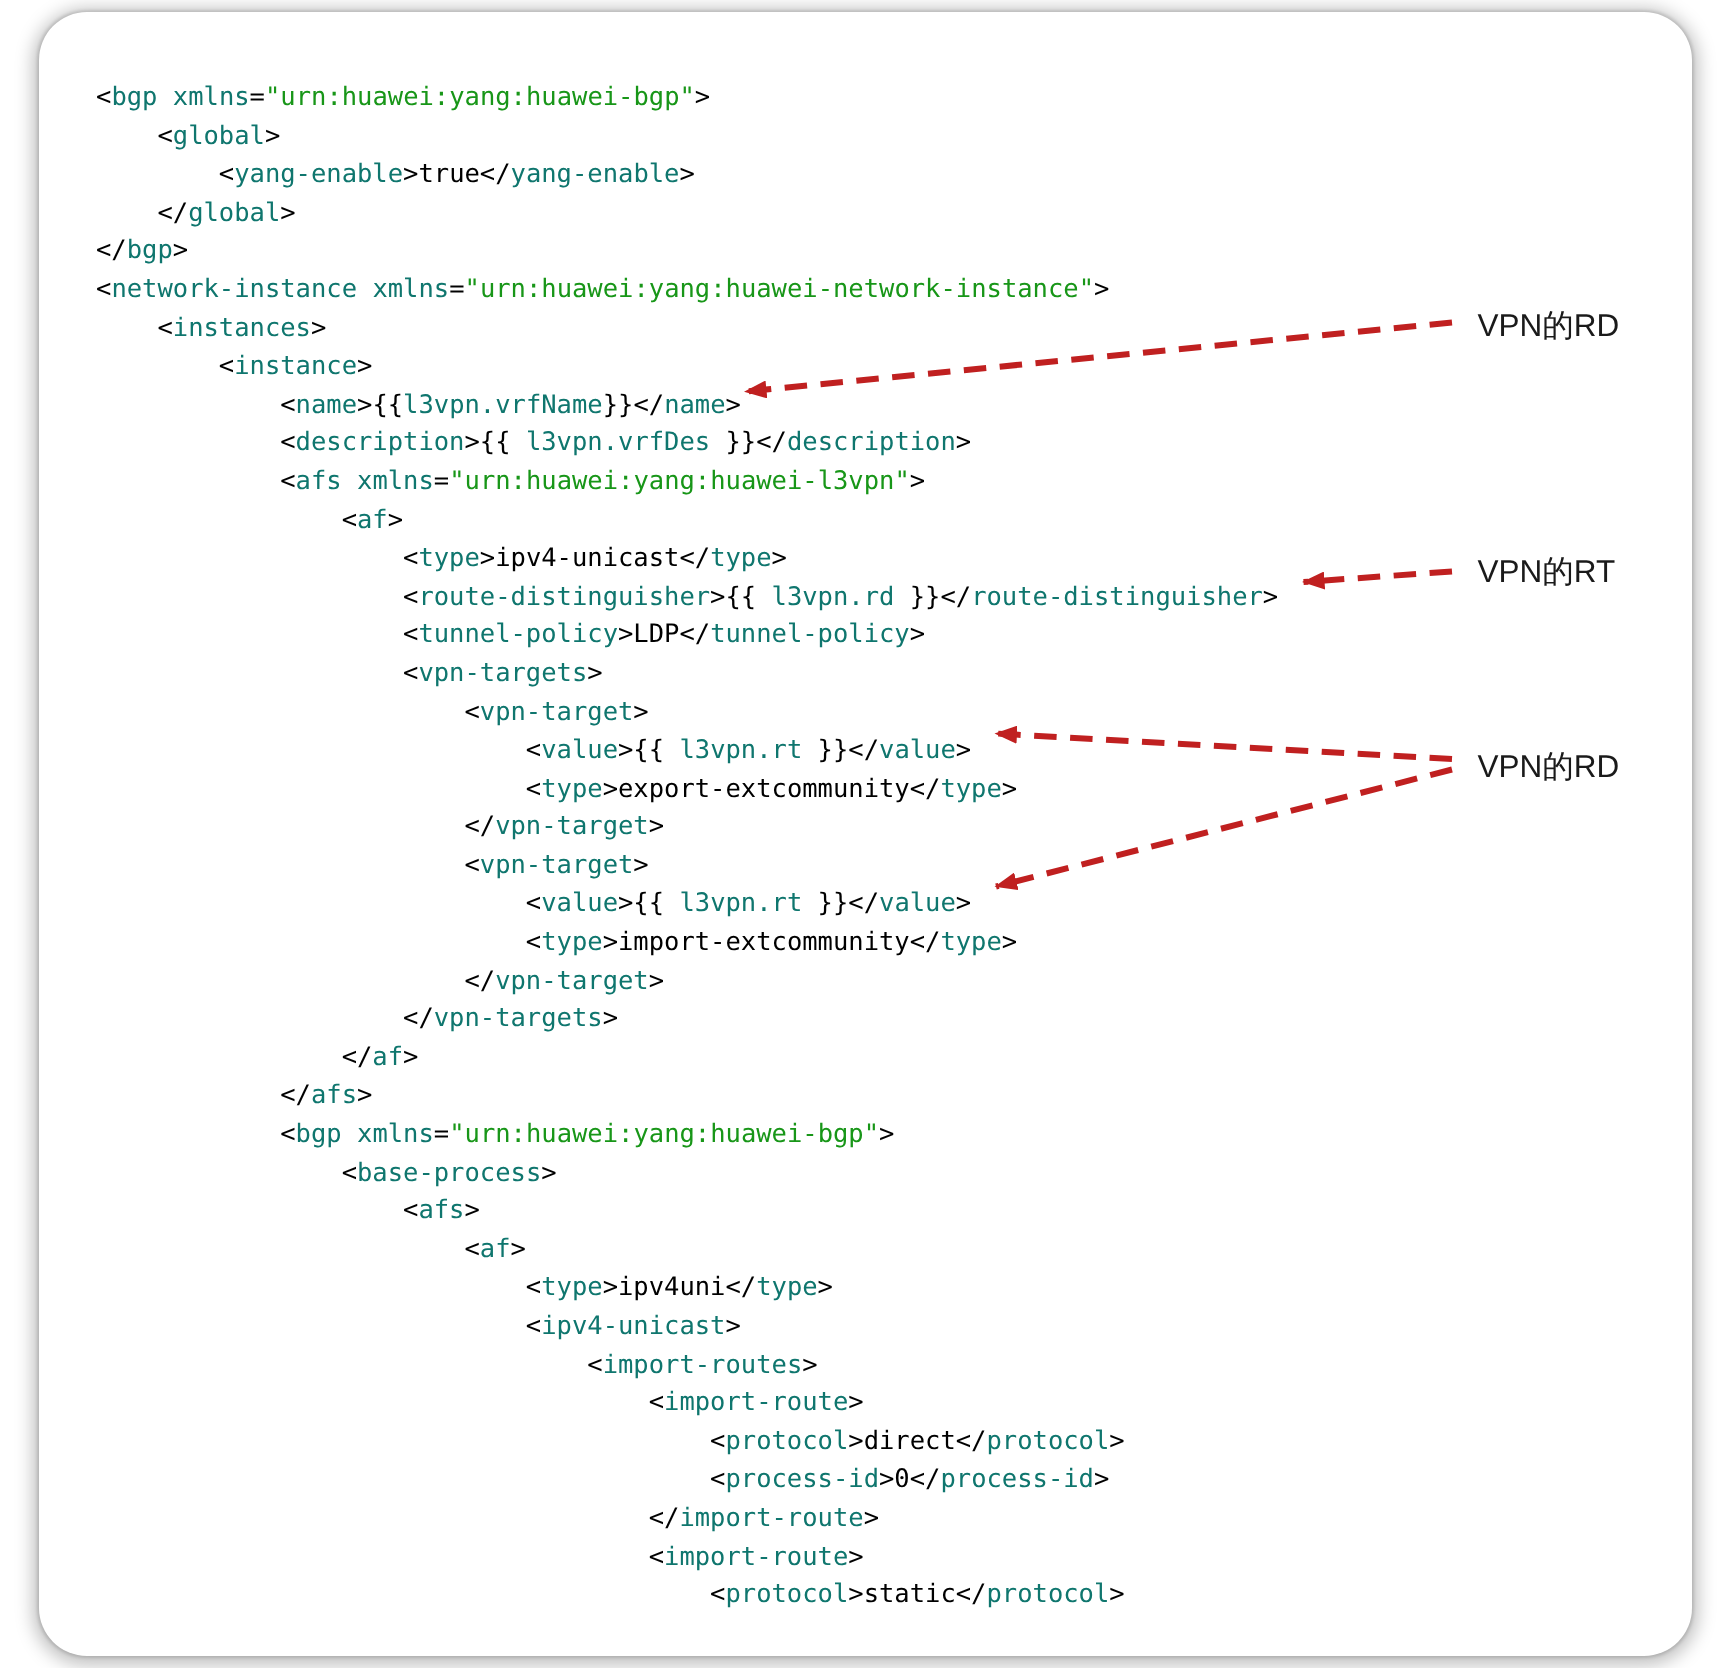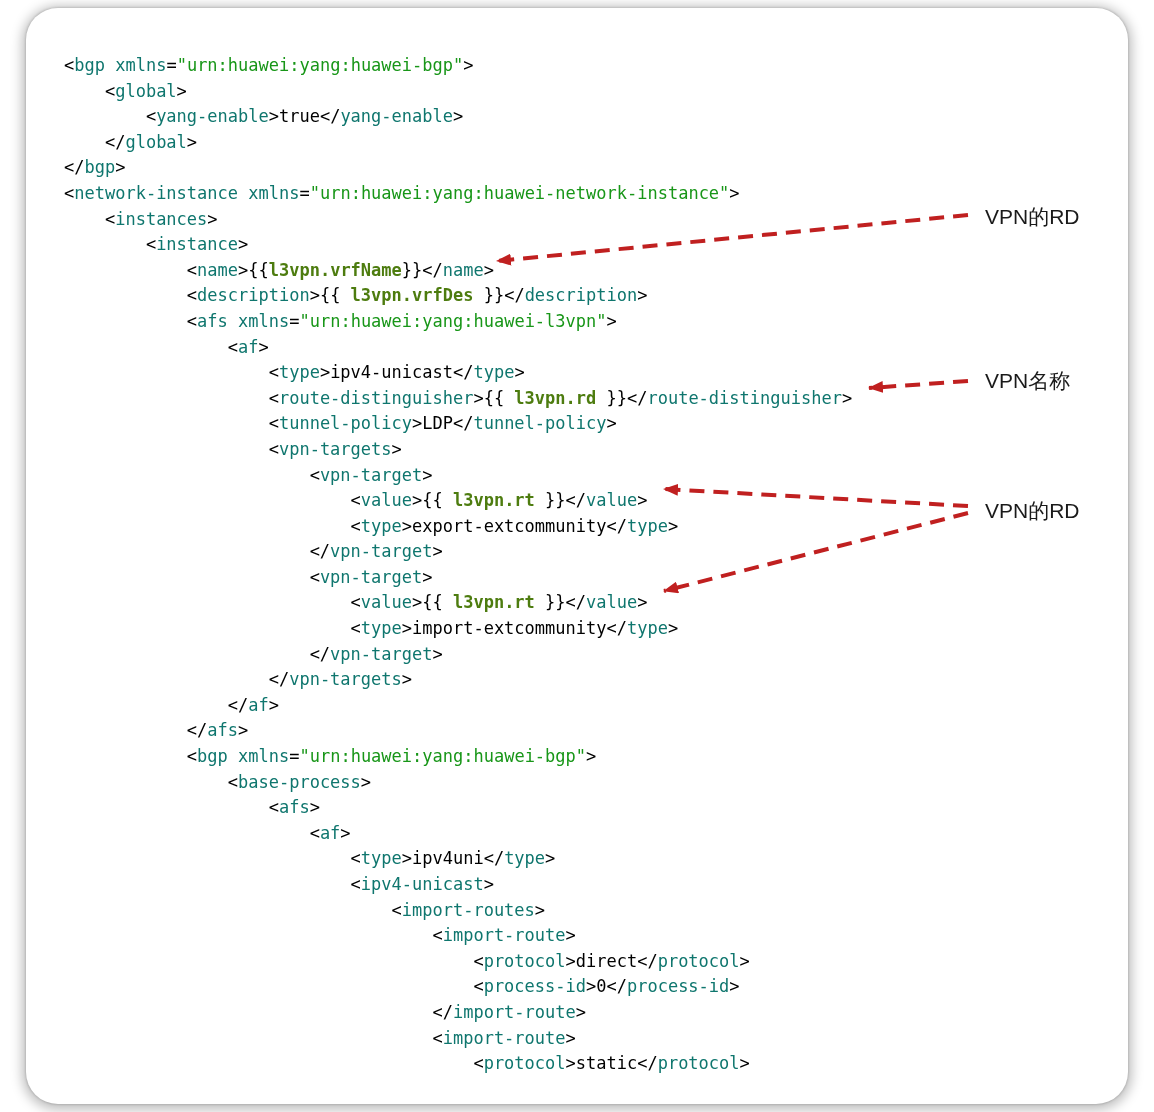--- a/index.html
+++ b/index.html
@@ -15,42 +15,42 @@
   }
   .code{
     position:absolute;left:38px;top:45px;
     font-family:"DejaVu Sans Mono", monospace;
     font-size:17px;line-height:25.6px;
     white-space:pre;color:#000;
   }
   .code .line{white-space:pre;}
   .tok-k{color:#000000;}
   .tok-t{color:#0f766e;}
-  .tok-v{color:#4d7c0f;font-weight:bold;}
+  .tok-v{color:#0f766e;}
   .tok-s{color:#189618;}
   .ann{
     position:absolute;
     font-family:"Liberation Sans","DejaVu Sans",sans-serif;
     font-size:21px;color:#1a1a1a;white-space:nowrap;
   }
   .ann1{left:985px;top:203px;}
   .ann2{left:985px;top:367px;}
   .ann3{left:985px;top:497px;}
   .arrows{position:absolute;left:0;top:0;pointer-events:none;}
   .arrow{stroke:#c02020;stroke-width:4;fill:none;stroke-dasharray:15 9;}
 </style>
 </head>
 <body>
 
 <div class="window">
   <div class="code"><div class="line" style="padding-left: 0ch;"><span class="tok-k">&lt;</span><span class="tok-t">bgp</span><span class="tok-k"> </span><span class="tok-t">xmlns</span><span class="tok-k">=</span><span class="tok-s">"urn:huawei:yang:huawei-bgp"</span><span class="tok-k">&gt;</span></div><div class="line" style="padding-left: 4ch;"><span class="tok-k">&lt;</span><span class="tok-t">global</span><span class="tok-k">&gt;</span></div><div class="line" style="padding-left: 8ch;"><span class="tok-k">&lt;</span><span class="tok-t">yang-enable</span><span class="tok-k">&gt;true&lt;/</span><span class="tok-t">yang-enable</span><span class="tok-k">&gt;</span></div><div class="line" style="padding-left: 4ch;"><span class="tok-k">&lt;/</span><span class="tok-t">global</span><span class="tok-k">&gt;</span></div><div class="line" style="padding-left: 0ch;"><span class="tok-k">&lt;/</span><span class="tok-t">bgp</span><span class="tok-k">&gt;</span></div><div class="line" style="padding-left: 0ch;"><span class="tok-k">&lt;</span><span class="tok-t">network-instance</span><span class="tok-k"> </span><span class="tok-t">xmlns</span><span class="tok-k">=</span><span class="tok-s">"urn:huawei:yang:huawei-network-instance"</span><span class="tok-k">&gt;</span></div><div class="line" style="padding-left: 4ch;"><span class="tok-k">&lt;</span><span class="tok-t">instances</span><span class="tok-k">&gt;</span></div><div class="line" style="padding-left: 8ch;"><span class="tok-k">&lt;</span><span class="tok-t">instance</span><span class="tok-k">&gt;</span></div><div class="line" style="padding-left: 12ch;"><span class="tok-k">&lt;</span><span class="tok-t">name</span><span class="tok-k">&gt;{{</span><span class="tok-v">l3vpn.vrfName</span><span class="tok-k">}}&lt;/</span><span class="tok-t">name</span><span class="tok-k">&gt;</span></div><div class="line" style="padding-left: 12ch;"><span class="tok-k">&lt;</span><span class="tok-t">description</span><span class="tok-k">&gt;{{ </span><span class="tok-v">l3vpn.vrfDes</span><span class="tok-k"> }}&lt;/</span><span class="tok-t">description</span><span class="tok-k">&gt;</span></div><div class="line" style="padding-left: 12ch;"><span class="tok-k">&lt;</span><span class="tok-t">afs</span><span class="tok-k"> </span><span class="tok-t">xmlns</span><span class="tok-k">=</span><span class="tok-s">"urn:huawei:yang:huawei-l3vpn"</span><span class="tok-k">&gt;</span></div><div class="line" style="padding-left: 16ch;"><span class="tok-k">&lt;</span><span class="tok-t">af</span><span class="tok-k">&gt;</span></div><div class="line" style="padding-left: 20ch;"><span class="tok-k">&lt;</span><span class="tok-t">type</span><span class="tok-k">&gt;ipv4-unicast&lt;/</span><span class="tok-t">type</span><span class="tok-k">&gt;</span></div><div class="line" style="padding-left: 20ch;"><span class="tok-k">&lt;</span><span class="tok-t">route-distinguisher</span><span class="tok-k">&gt;{{ </span><span class="tok-v">l3vpn.rd</span><span class="tok-k"> }}&lt;/</span><span class="tok-t">route-distinguisher</span><span class="tok-k">&gt;</span></div><div class="line" style="padding-left: 20ch;"><span class="tok-k">&lt;</span><span class="tok-t">tunnel-policy</span><span class="tok-k">&gt;LDP&lt;/</span><span class="tok-t">tunnel-policy</span><span class="tok-k">&gt;</span></div><div class="line" style="padding-left: 20ch;"><span class="tok-k">&lt;</span><span class="tok-t">vpn-targets</span><span class="tok-k">&gt;</span></div><div class="line" style="padding-left: 24ch;"><span class="tok-k">&lt;</span><span class="tok-t">vpn-target</span><span class="tok-k">&gt;</span></div><div class="line" style="padding-left: 28ch;"><span class="tok-k">&lt;</span><span class="tok-t">value</span><span class="tok-k">&gt;{{ </span><span class="tok-v">l3vpn.rt</span><span class="tok-k"> }}&lt;/</span><span class="tok-t">value</span><span class="tok-k">&gt;</span></div><div class="line" style="padding-left: 28ch;"><span class="tok-k">&lt;</span><span class="tok-t">type</span><span class="tok-k">&gt;export-extcommunity&lt;/</span><span class="tok-t">type</span><span class="tok-k">&gt;</span></div><div class="line" style="padding-left: 24ch;"><span class="tok-k">&lt;/</span><span class="tok-t">vpn-target</span><span class="tok-k">&gt;</span></div><div class="line" style="padding-left: 24ch;"><span class="tok-k">&lt;</span><span class="tok-t">vpn-target</span><span class="tok-k">&gt;</span></div><div class="line" style="padding-left: 28ch;"><span class="tok-k">&lt;</span><span class="tok-t">value</span><span class="tok-k">&gt;{{ </span><span class="tok-v">l3vpn.rt</span><span class="tok-k"> }}&lt;/</span><span class="tok-t">value</span><span class="tok-k">&gt;</span></div><div class="line" style="padding-left: 28ch;"><span class="tok-k">&lt;</span><span class="tok-t">type</span><span class="tok-k">&gt;import-extcommunity&lt;/</span><span class="tok-t">type</span><span class="tok-k">&gt;</span></div><div class="line" style="padding-left: 24ch;"><span class="tok-k">&lt;/</span><span class="tok-t">vpn-target</span><span class="tok-k">&gt;</span></div><div class="line" style="padding-left: 20ch;"><span class="tok-k">&lt;/</span><span class="tok-t">vpn-targets</span><span class="tok-k">&gt;</span></div><div class="line" style="padding-left: 16ch;"><span class="tok-k">&lt;/</span><span class="tok-t">af</span><span class="tok-k">&gt;</span></div><div class="line" style="padding-left: 12ch;"><span class="tok-k">&lt;/</span><span class="tok-t">afs</span><span class="tok-k">&gt;</span></div><div class="line" style="padding-left: 12ch;"><span class="tok-k">&lt;</span><span class="tok-t">bgp</span><span class="tok-k"> </span><span class="tok-t">xmlns</span><span class="tok-k">=</span><span class="tok-s">"urn:huawei:yang:huawei-bgp"</span><span class="tok-k">&gt;</span></div><div class="line" style="padding-left: 16ch;"><span class="tok-k">&lt;</span><span class="tok-t">base-process</span><span class="tok-k">&gt;</span></div><div class="line" style="padding-left: 20ch;"><span class="tok-k">&lt;</span><span class="tok-t">afs</span><span class="tok-k">&gt;</span></div><div class="line" style="padding-left: 24ch;"><span class="tok-k">&lt;</span><span class="tok-t">af</span><span class="tok-k">&gt;</span></div><div class="line" style="padding-left: 28ch;"><span class="tok-k">&lt;</span><span class="tok-t">type</span><span class="tok-k">&gt;ipv4uni&lt;/</span><span class="tok-t">type</span><span class="tok-k">&gt;</span></div><div class="line" style="padding-left: 28ch;"><span class="tok-k">&lt;</span><span class="tok-t">ipv4-unicast</span><span class="tok-k">&gt;</span></div><div class="line" style="padding-left: 32ch;"><span class="tok-k">&lt;</span><span class="tok-t">import-routes</span><span class="tok-k">&gt;</span></div><div class="line" style="padding-left: 36ch;"><span class="tok-k">&lt;</span><span class="tok-t">import-route</span><span class="tok-k">&gt;</span></div><div class="line" style="padding-left: 40ch;"><span class="tok-k">&lt;</span><span class="tok-t">protocol</span><span class="tok-k">&gt;direct&lt;/</span><span class="tok-t">protocol</span><span class="tok-k">&gt;</span></div><div class="line" style="padding-left: 40ch;"><span class="tok-k">&lt;</span><span class="tok-t">process-id</span><span class="tok-k">&gt;0&lt;/</span><span class="tok-t">process-id</span><span class="tok-k">&gt;</span></div><div class="line" style="padding-left: 36ch;"><span class="tok-k">&lt;/</span><span class="tok-t">import-route</span><span class="tok-k">&gt;</span></div><div class="line" style="padding-left: 36ch;"><span class="tok-k">&lt;</span><span class="tok-t">import-route</span><span class="tok-k">&gt;</span></div><div class="line" style="padding-left: 40ch;"><span class="tok-k">&lt;</span><span class="tok-t">protocol</span><span class="tok-k">&gt;static&lt;/</span><span class="tok-t">protocol</span><span class="tok-k">&gt;</span></div></div>
 </div>
 
 <div class="ann ann1">VPN的RD</div>
-<div class="ann ann2">VPN名称</div>
+<div class="ann ann2">VPN的RT</div>
 <div class="ann ann3">VPN的RD</div>
 
 <svg class="arrows" width="1154" height="1112" viewBox="0 0 1154 1112">
   <defs>
     <marker id="ah" markerWidth="16" markerHeight="12" refX="14" refY="6" orient="auto" markerUnits="userSpaceOnUse">
       <path d="M0 0 L15 6 L0 12 Z" fill="#c02020"></path>
     </marker>
   </defs>
   <path class="arrow" d="M 968 215 L 497 261" marker-end="url(#ah)"></path>
   <path class="arrow" d="M 968 381 L 869 388" marker-end="url(#ah)"></path>

